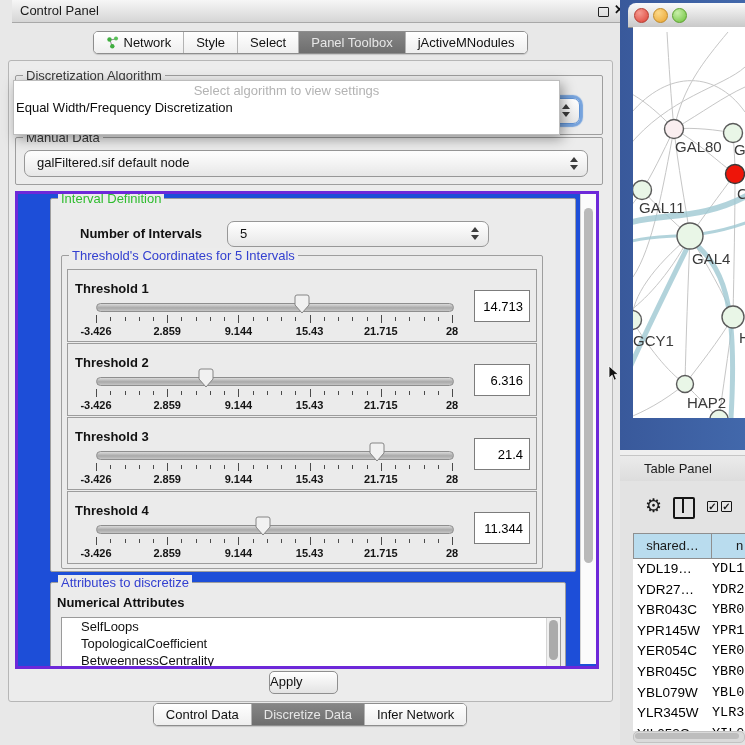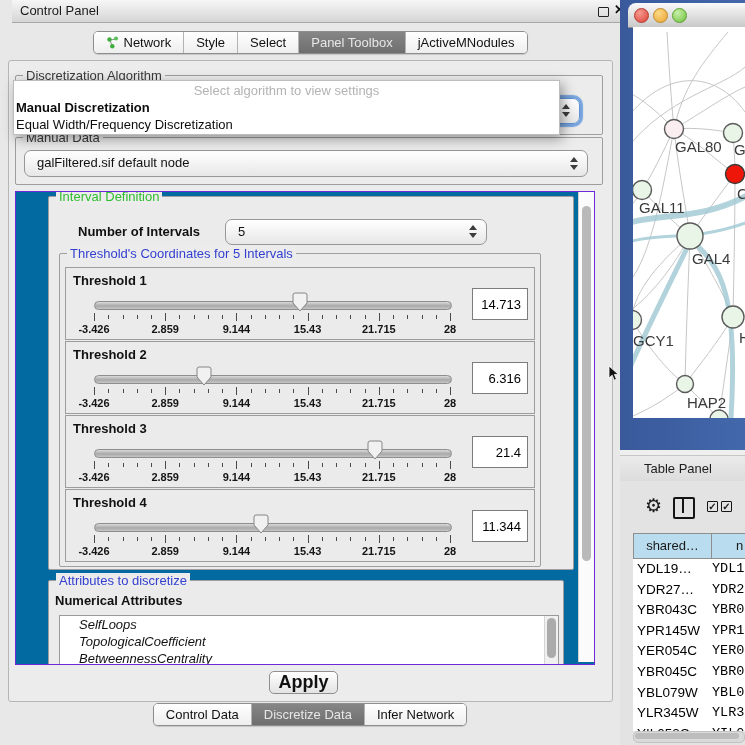--- a/index.html
+++ b/index.html
@@ -35,44 +35,44 @@
   .spin .dn{width:0;height:0;border-left:4px solid transparent;border-right:4px solid transparent;border-top:5px solid #3c3c3c;}
   .focusring{box-shadow:0 0 1px 3px rgba(98,150,219,.85);border-color:#5f92d4;}
 
   
   #algo-popup{left:13px;top:80px;width:545px;height:53px;background:#fff;border:1px solid #bdbdbd;box-shadow:3px 4px 12px rgba(0,0,0,.38);z-index:40;}
   .dd-prompt{height:16px;padding-top:2px;text-align:center;font-size:13px;color:#b3b3b3;}
   .dd-item{font-size:13px;color:#0d0d0d;padding-left:2px;line-height:17px;}
   .dd-item.sel{font-weight:bold;}
 
   
-  #scroll-area{left:14px;top:190px;width:578px;height:472px;background:#0369a1;border:1px solid #6d28d9;overflow:hidden;}
+  #scroll-area{left:14px;top:190px;width:578px;height:472px;background:#1d4ed8;border:3px solid #6d28d9;overflow:hidden;}
   #sa-scrollbar{position:absolute;right:0;top:0;width:15px;height:470px;background:#fbfbfb;border-left:1px solid #d2d2d2;}
   #sa-thumb{position:absolute;left:3px;top:14px;width:9px;height:355px;background:#b9b9b9;border-radius:5px;}
 
   .bold13{font-size:13px;font-weight:bold;color:#111;}
 
   
   .th-panel{position:absolute;left:5px;width:468px;height:71px;border:1px solid #9c9c9c;background:#ebebeb;}
-  .th-label{position:absolute;left:7px;top:5px;font-size:13px;font-weight:bold;color:#111;}
+  .th-label{position:absolute;left:7px;top:11px;font-size:13px;font-weight:bold;color:#111;}
   .th-track{position:absolute;left:28px;top:33px;width:356px;height:7px;border:1px solid #8e8e8e;border-radius:5px;background:linear-gradient(#dadada,#a9a9a9 55%,#c6c6c6);}
   .th-thumb{position:absolute;top:24px;width:16px;height:20px;}
   .tick{position:absolute;width:1px;background:#4a4a4a;}
   .tick.minor{top:47px;height:4px;}
   .tick.major{top:45px;height:8px;}
   .tlab{position:absolute;top:55px;font-size:11px;font-weight:bold;color:#141414;transform:translateX(-50%);white-space:nowrap;}
   .th-value{position:absolute;left:406px;top:20px;width:46px;height:28px;border:1px solid #7c7c7c;background:#fff;font-family:"Liberation Sans",sans-serif;font-size:13px;text-align:right;padding-right:6px;color:#000;}
 
   
   #attr-list{position:absolute;left:10px;top:34px;width:498px;height:70px;background:#fff;border:1px solid #9a9a9a;}
-  .attr-item{font-size:13px;color:#111;padding-left:19px;line-height:17px;font-style:italic;}
+  .attr-item{font-size:13px;color:#111;padding-left:19px;line-height:17px;}
   #attr-sb{position:absolute;right:0;top:0;width:13px;height:68px;background:#f0f0f0;border-left:1px solid #d5d5d5;}
   #attr-sb-thumb{position:absolute;left:2px;top:2px;width:9px;height:40px;background:#ababab;border-radius:5px;}
 
-  .pushbtn{position:absolute;background:linear-gradient(#ffffff,#e3e3e3);border:1px solid #8f8f8f;border-radius:5px;font-size:18px;color:#111;text-align:center;line-height:20px;font-weight:bold;}
+  .pushbtn{position:absolute;background:linear-gradient(#ffffff,#e3e3e3);border:1px solid #8f8f8f;border-radius:5px;font-size:13px;color:#111;line-height:20px;}
 
   
   #net-frame{left:620px;top:0;width:125px;height:450px;background:linear-gradient(90deg,#39599b,#4268ab);}
   #net-titlebar{left:628px;top:3px;width:117px;height:24px;background:linear-gradient(#fafafa,#c9c9c9);border-radius:8px 0 0 0;border-bottom:1px solid #8e8e8e;}
   .tl{position:absolute;top:5px;width:13px;height:13px;border-radius:50%;}
   #net-canvas{left:633px;top:27px;width:112px;height:391px;background:#fff;}
 
   #tp-gap{left:620px;top:450px;width:125px;height:5px;background:#efefef;}
   #tp-bar{left:620px;top:455px;width:125px;height:26px;background:linear-gradient(#ebebeb,#dcdcdc);border-top:1px solid #c6c6c6;border-bottom:1px solid #b8b8b8;}
   #tp-title{left:24px;top:5px;font-size:13px;color:#1d1d1d;}
@@ -368,21 +368,20 @@
         <div class="tab">
             <span>Infer Network</span>
           </div>
       </div>
     </div>
   </div>
 
   <div class="abs" id="algo-popup">
     <div class="dd-prompt">Select algorithm to view settings</div>
     <div id="dd-items">
-        <div class="dd-item sel">Manual Discretization</div>
         <div class="dd-item">Equal Width/Frequency Discretization</div>
       </div>
   </div>
 
   <svg class="abs" style="left:608px;top:365px;" width="12" height="17" viewBox="0 0 12 17">
     <path d="M1,1 L1,13 L4.2,10.2 L6.2,15.2 L8.4,14.2 L6.4,9.4 L10.4,9.4 Z" fill="#111" stroke="#fff" stroke-width="0.8"></path>
   </svg>
 
   <div class="abs" id="net-frame">
     <div class="abs" id="net-titlebar" style="left:8px;top:3px;">

